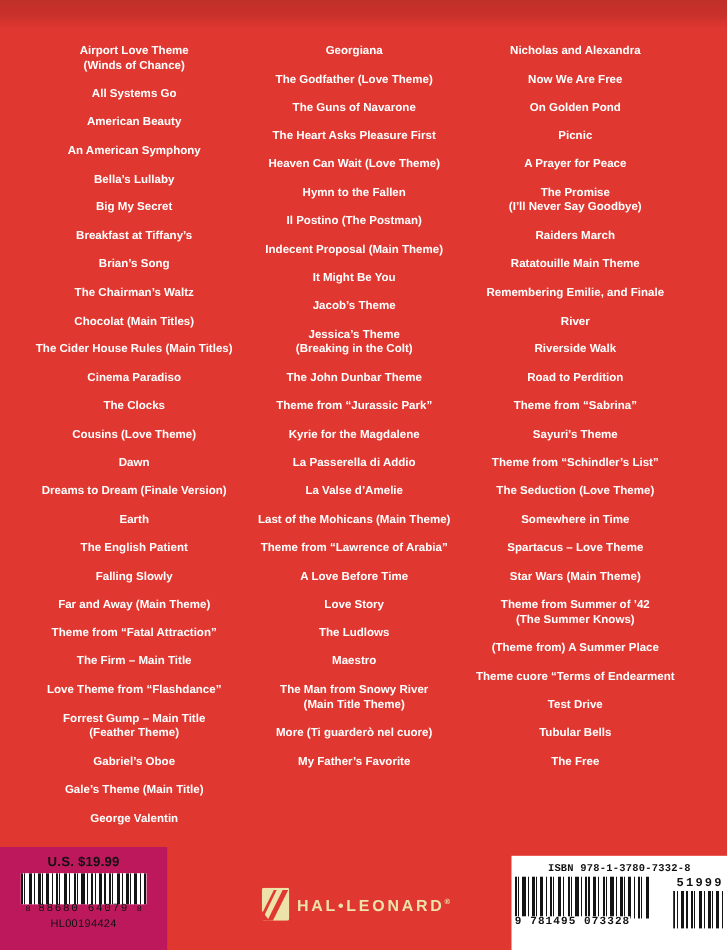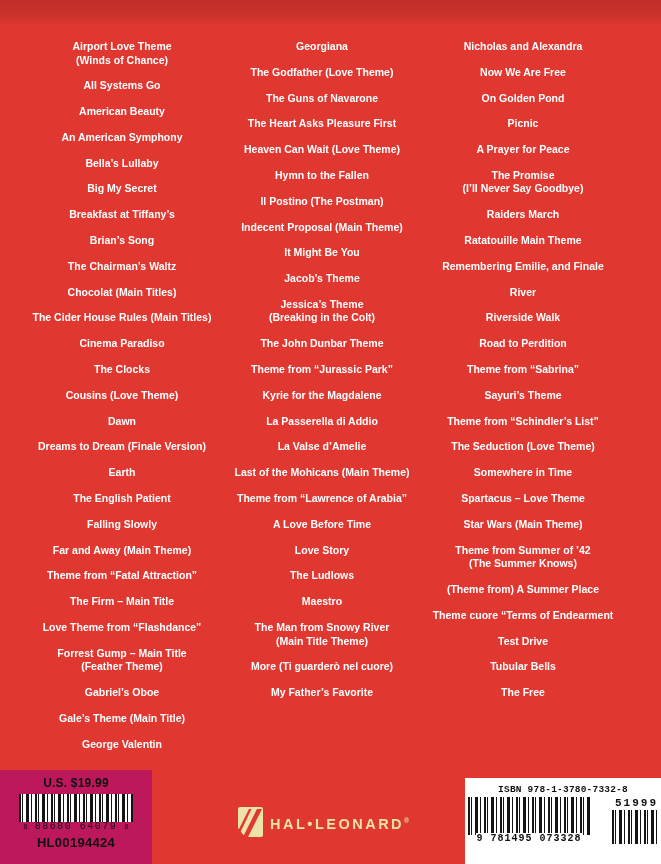--- a/index.html
+++ b/index.html
@@ -44,21 +44,21 @@
   .price-box{
     position:absolute;left:0;top:770px;width:152px;height:94px;
     background:#be185d;color:#111;
     display:flex;flex-direction:column;align-items:center;
   }
   .price{font-size:12px;font-weight:bold;margin-top:6px;letter-spacing:.2px;}
   .upc-bars{width:114px;height:28px;margin-top:4px;}
   .upc-digits{display:flex;align-items:flex-end;gap:7px;margin-top:-1px;font-family:"Liberation Mono",monospace;}
   .upc-side{font-size:7.5px;line-height:9px;}
   .upc-main{font-size:10px;line-height:11px;letter-spacing:1.5px;}
-  .catalog{font-size:13px;font-weight:bold;margin-top:3px;letter-spacing:.3px;}
+  .catalog{font-size:10px;font-weight:normal;margin-top:3px;letter-spacing:.3px;}
   
   .logo{
     position:absolute;left:238px;top:806px;height:32px;
     display:flex;align-items:center;gap:7px;
   }
   .logo-icon{display:block;}
   .logo-text{
     color:#EDE2A9;font-weight:bold;font-size:14.5px;letter-spacing:2.5px;
     line-height:30px;white-space:nowrap;
   }
@@ -67,21 +67,21 @@
   .isbn-box{
     position:absolute;left:465px;top:778px;width:196px;height:86px;
     background:#fff;color:#111;
     display:flex;flex-direction:column;align-items:center;
   }
   .isbn-label{
     font-family:"Liberation Mono",monospace;font-weight:bold;
     font-size:9.5px;margin-top:6px;letter-spacing:.2px;white-space:nowrap;
   }
   .isbn-row{display:flex;align-items:flex-start;margin-top:2px;}
-  .ean{display:flex;flex-direction:column;align-items:center;}
+  .ean{display:flex;flex-direction:column;align-items:flex-start;}
   .ean-bars{width:122px;height:38px;}
   .ean-digits{
     font-family:"Liberation Mono",monospace;font-weight:bold;font-size:10px;
     letter-spacing:1px;margin-top:-2px;background:#fff;white-space:nowrap;
   }
   .addon{display:flex;flex-direction:column;align-items:flex-end;margin-left:22px;}
   .addon-digits{
     font-family:"Liberation Mono",monospace;font-weight:bold;font-size:11px;
     letter-spacing:2px;line-height:12px;
   }

